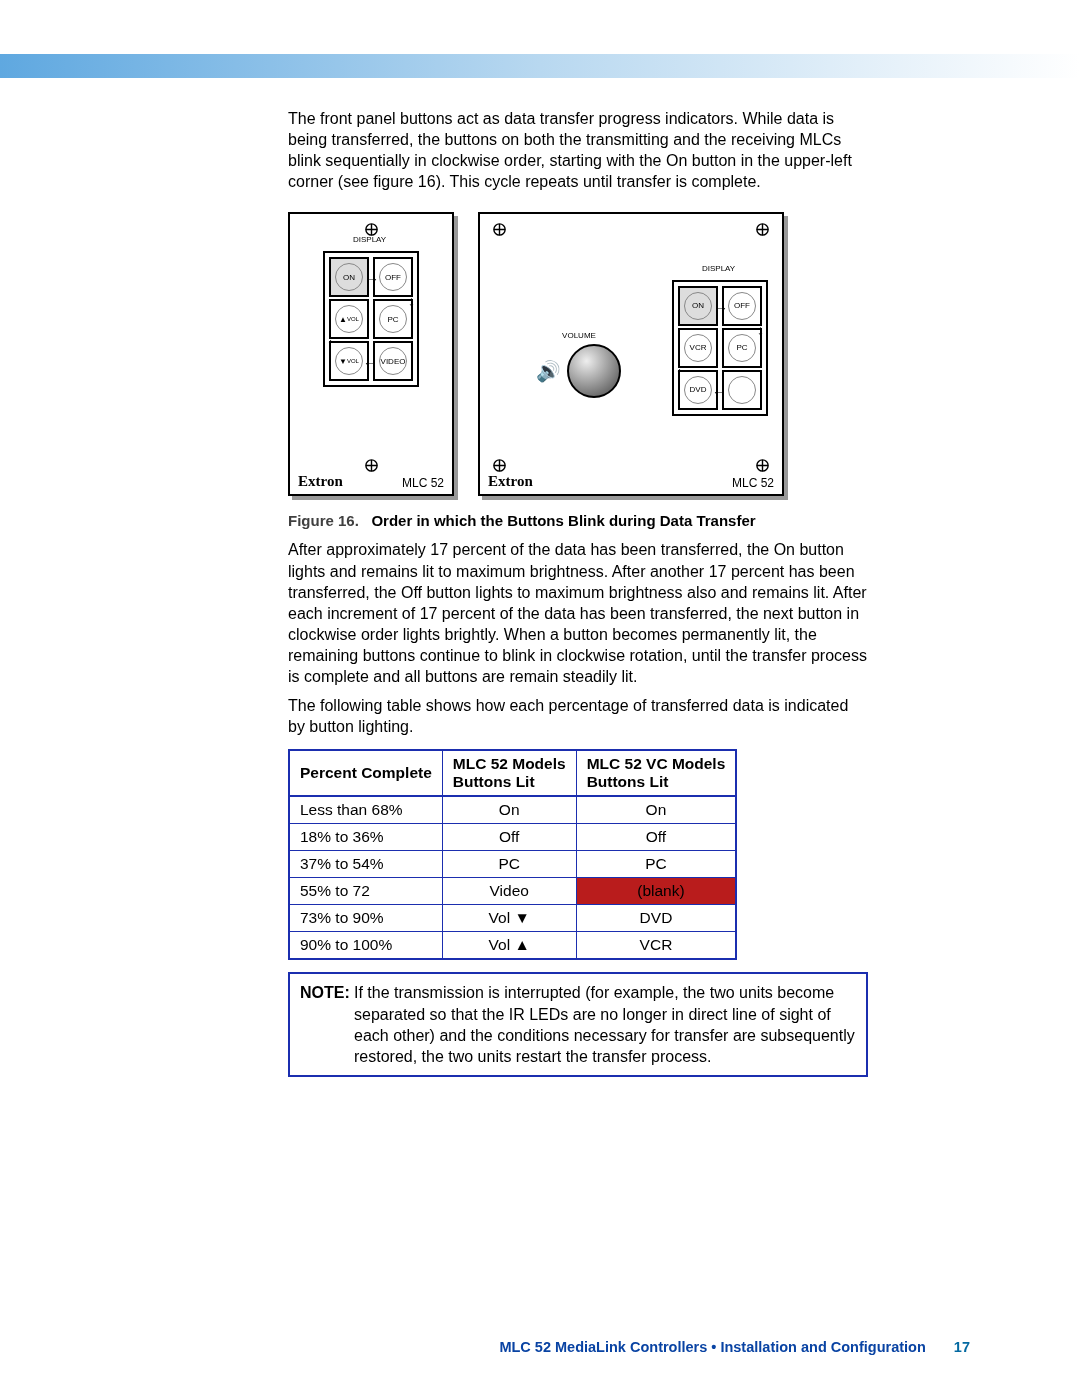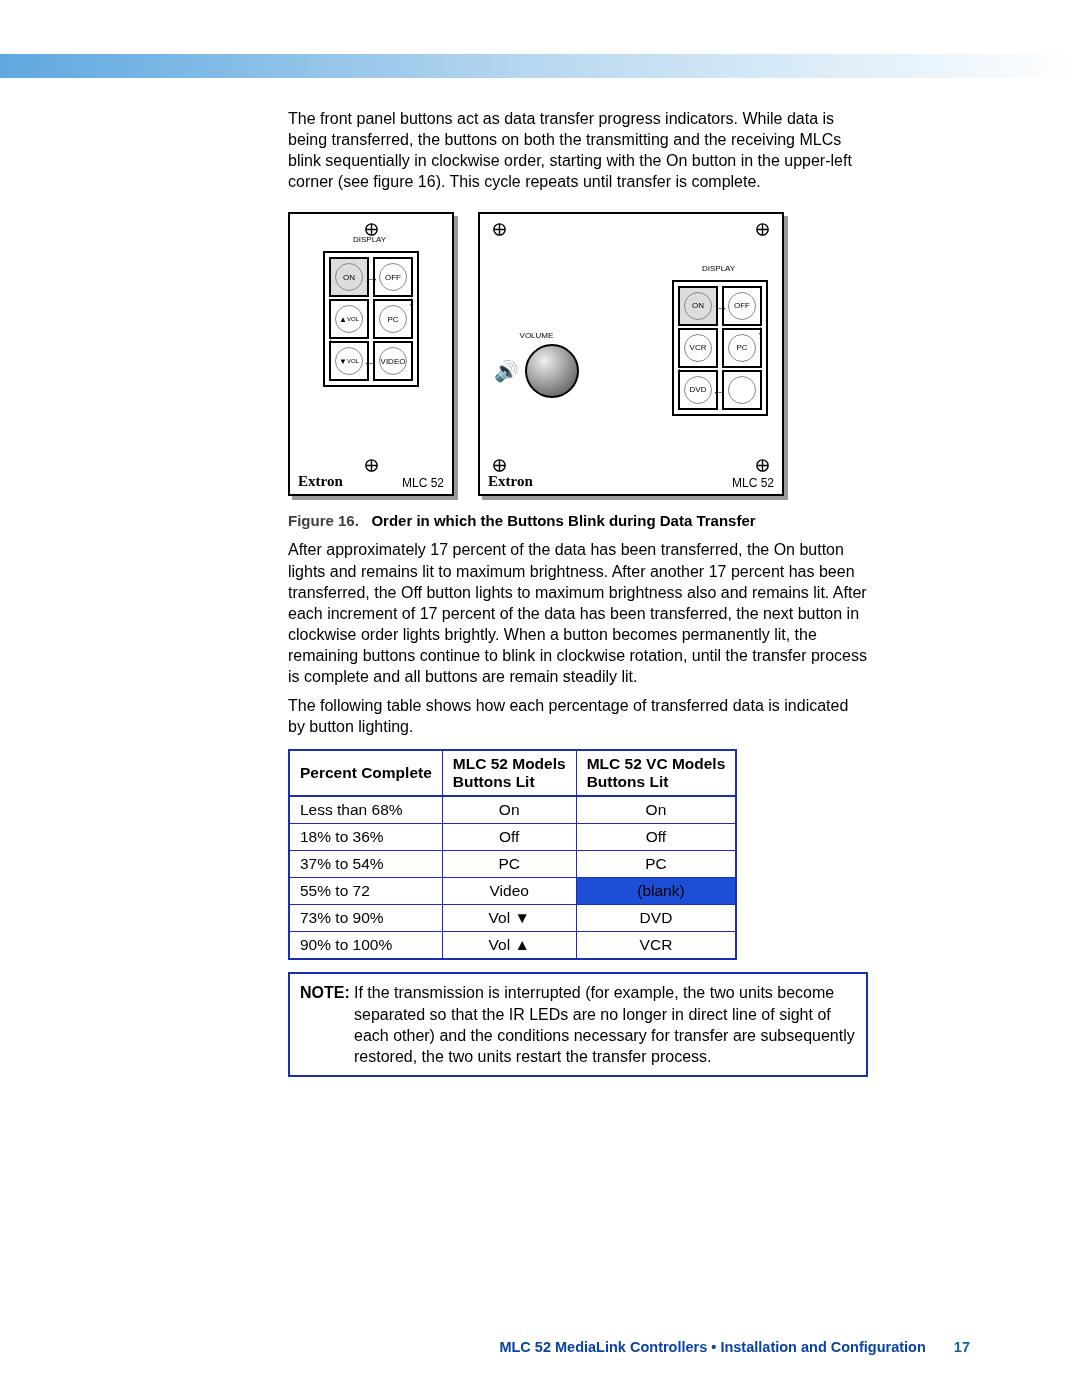--- a/index.html
+++ b/index.html
@@ -98,21 +98,21 @@
     font-size: 15.5px;
     text-align: left;
     vertical-align: middle;
   }
   table.data th { font-weight: bold; }
   table.data thead tr th { border-top: 2px solid #1b2eaf; border-bottom: 2px solid #1b2eaf; }
   table.data tbody tr:last-child td { border-bottom: 2px solid #1b2eaf; }
   table.data th:first-child, table.data td:first-child { border-left: 2px solid #1b2eaf; }
   table.data th:last-child, table.data td:last-child { border-right: 2px solid #1b2eaf; }
   table.data td.center { text-align: center; }
-  table.data td.blank { background: #1d4ed8; padding-left: 20px; }
+  table.data td.blank { background: #b91c1c; padding-left: 20px; }
   .note-box {
     border: 2px solid #1b2eaf;
     padding: 8px 10px;
     margin-top: 10px;
     line-height: 1.32;
   }
   .note-box .lead { font-weight: bold; }
   .note-body { padding-left: 54px; text-indent: -54px; }
   .note-body .lead { display: inline-block; width: 54px; text-indent: 0; }
   .footer {
@@ -123,21 +123,21 @@
     font-weight: bold;
     color: #0943a3;
   }
   .footer .pnum { color: #0369a1; margin-left: 24px; }
   .display-label { font-size: 8px; position: absolute; }
   .panel .screw-row {
     display:flex; justify-content:space-between; width: 100%; padding: 0 4px;
   }
   .panel.small .screw-row { justify-content: center; }
   .large-inner { display:flex; width:100%; gap:8px; align-items:center; padding:0 6px; flex: 1; }
-  .large-left { flex: 1; display:flex;flex-direction:column;align-items:flex-start; }
+  .large-left { flex: 1; display:flex;flex-direction:column;align-items:center; }
 </style>
 </head>
 <body>
 
 <div class="top-bar"></div>
 
 <div class="content">
 
   <p class="body">The front panel buttons act as data transfer progress indicators. While data is being transferred, the buttons on both the transmitting and the receiving MLCs blink sequentially in clockwise order, starting with the On button in the upper-left corner (see figure 16). This cycle repeats until transfer is complete.</p>
 

